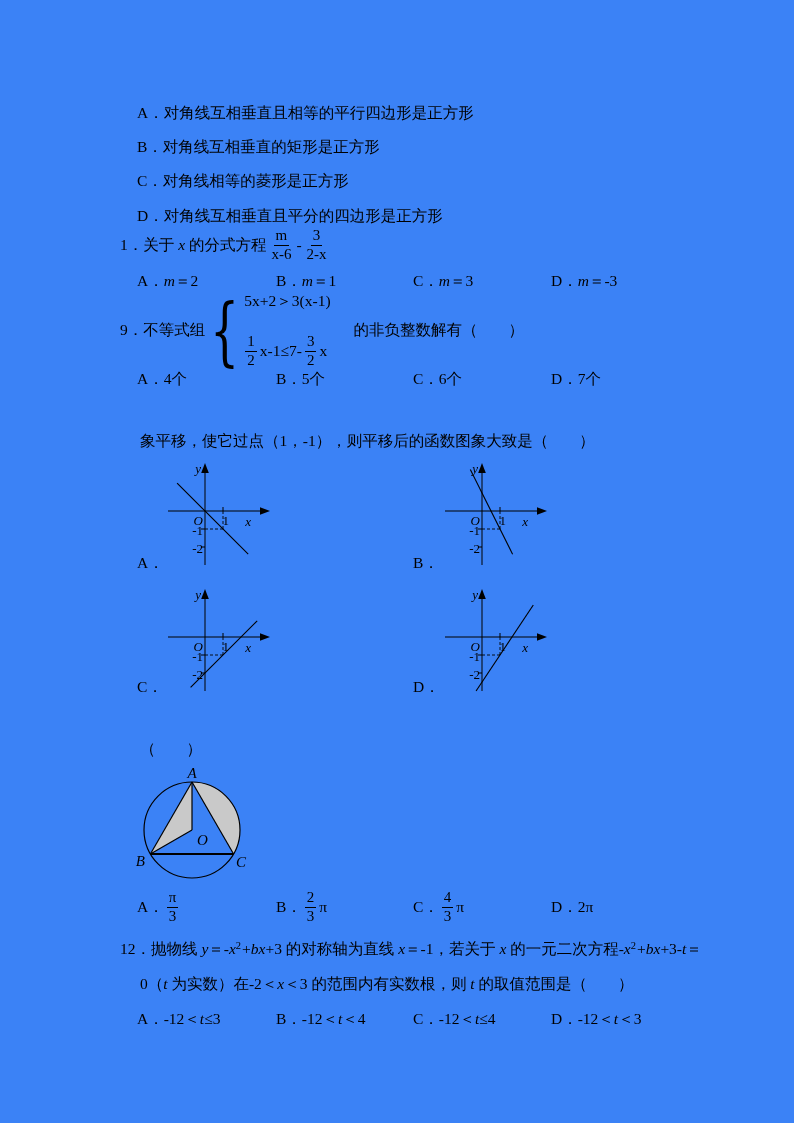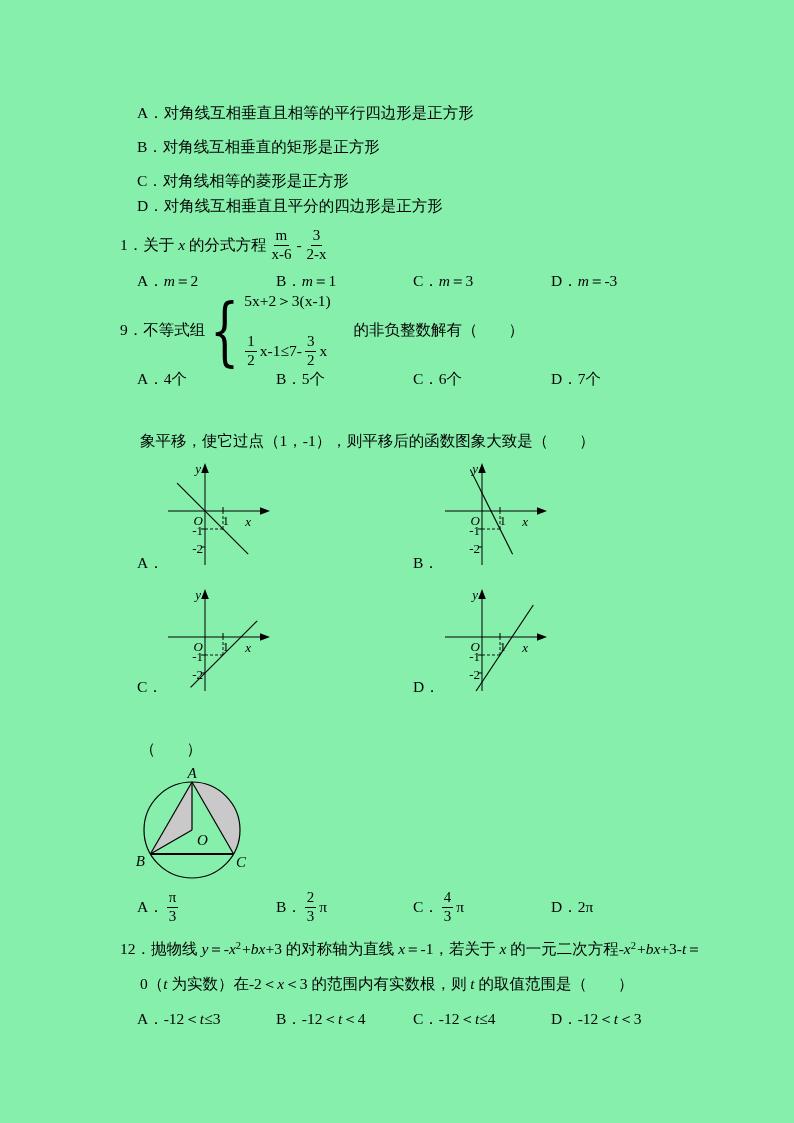--- a/index.html
+++ b/index.html
@@ -1,16 +1,16 @@
 <!DOCTYPE html>
 <html><head>
 <meta charset="utf-8">
 <style>
   html,body{margin:0;padding:0;background:#fff;}
-  .page{position:relative;width:794px;height:1123px;background:#86efac;overflow:hidden;
+  .page{position:relative;width:794px;height:1123px;background:#3b82f6;overflow:hidden;
         font-family:"Liberation Serif","DejaVu Serif",serif;font-size:15.5px;color:#000;}
   .abs{position:absolute;}
   .line{white-space:nowrap;}
   .row{display:flex;align-items:center;white-space:nowrap;}
   .v{font-style:italic;}
   .sup{font-size:10.5px;vertical-align:5px;margin-right:1px;}
   .frac{display:inline-flex;flex-direction:column;align-items:center;margin:0 3px;
         line-height:1.15;font-size:15px;vertical-align:middle;}
   .frac .num{border-bottom:1px solid #000;padding:0 2px;}
   .frac .den{padding:0 2px;}
@@ -23,21 +23,21 @@
   svg text{font-family:"Liberation Serif","DejaVu Serif",serif;}
 </style>
 </head>
 <body>
 
 <div class="page">
 
   <div class="abs line" style="left:137px;top:103px">A．对角线互相垂直且相等的平行四边形是正方形</div>
   <div class="abs line" style="left:137px;top:171px">C．对角线相等的菱形是正方形</div>
   <div class="abs line" style="left:137px;top:137px">B．对角线互相垂直的矩形是正方形</div>
-  <div class="abs line" style="left:137px;top:196px">D．对角线互相垂直且平分的四边形是正方形</div>
+  <div class="abs line" style="left:137px;top:206px">D．对角线互相垂直且平分的四边形是正方形</div>
 
   <div class="abs row" style="left:120px;top:222px;height:46px">
     <span><span>1．关于 </span><span class="v">x</span><span> 的分式方程</span></span>
     <span class="frac">
       <span class="num">m</span>
       <span class="den">x-6</span>
     </span>
     <span>-</span>
     <span class="frac">
       <span class="num">3</span>

